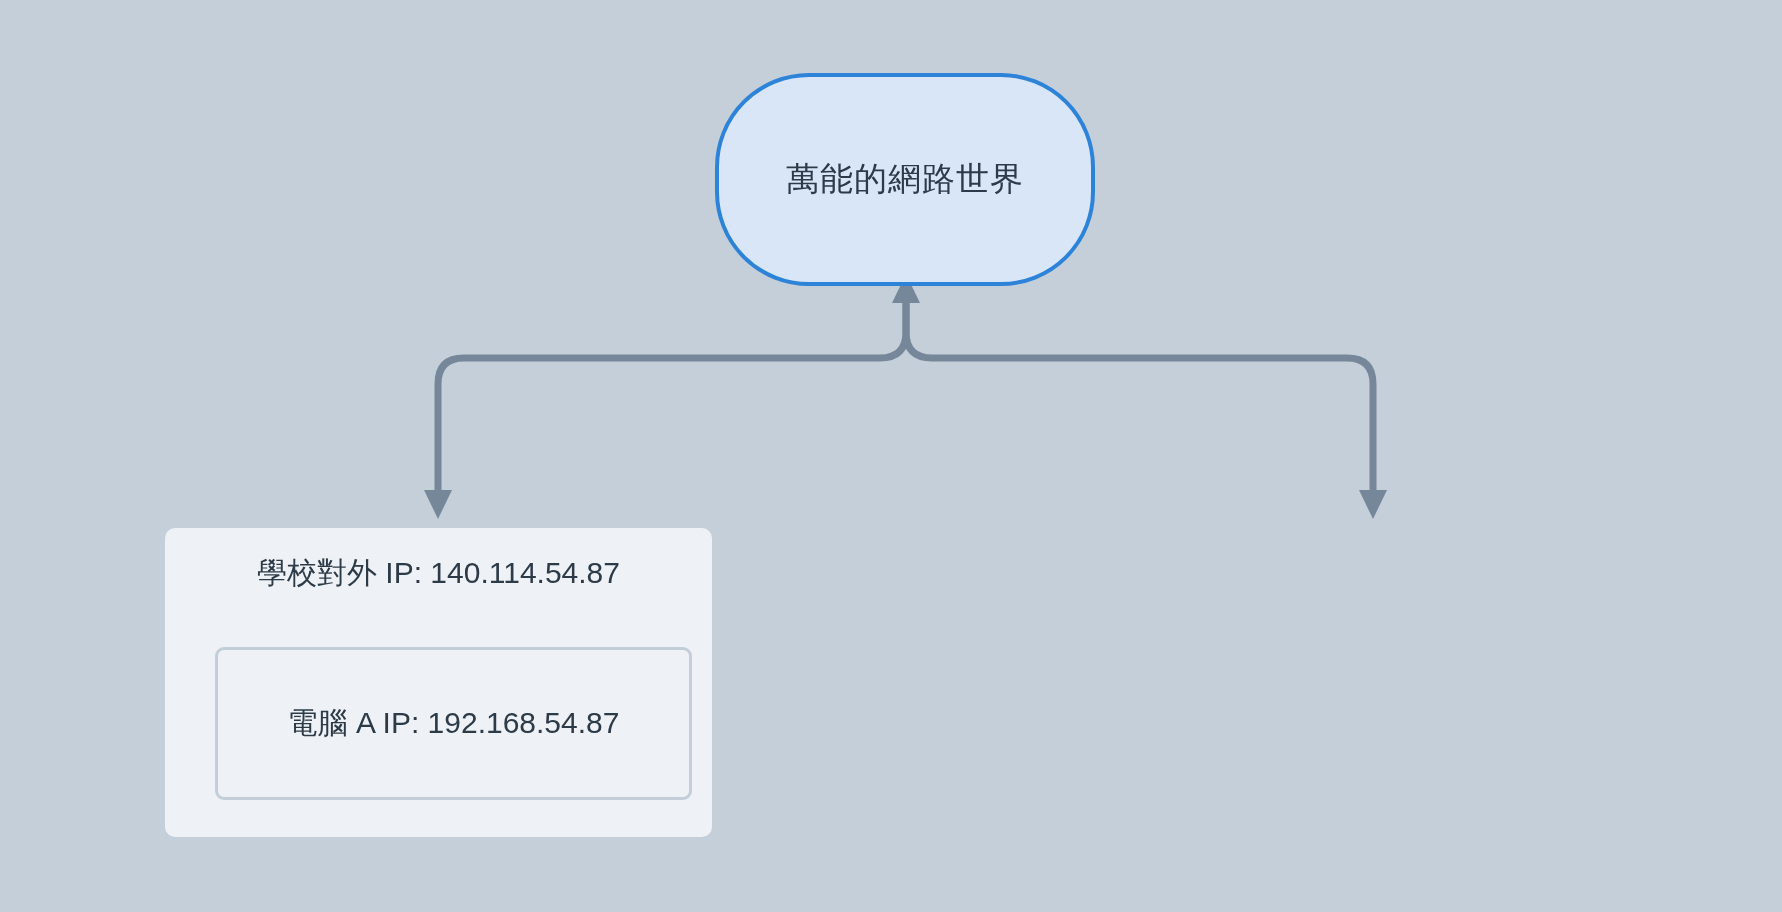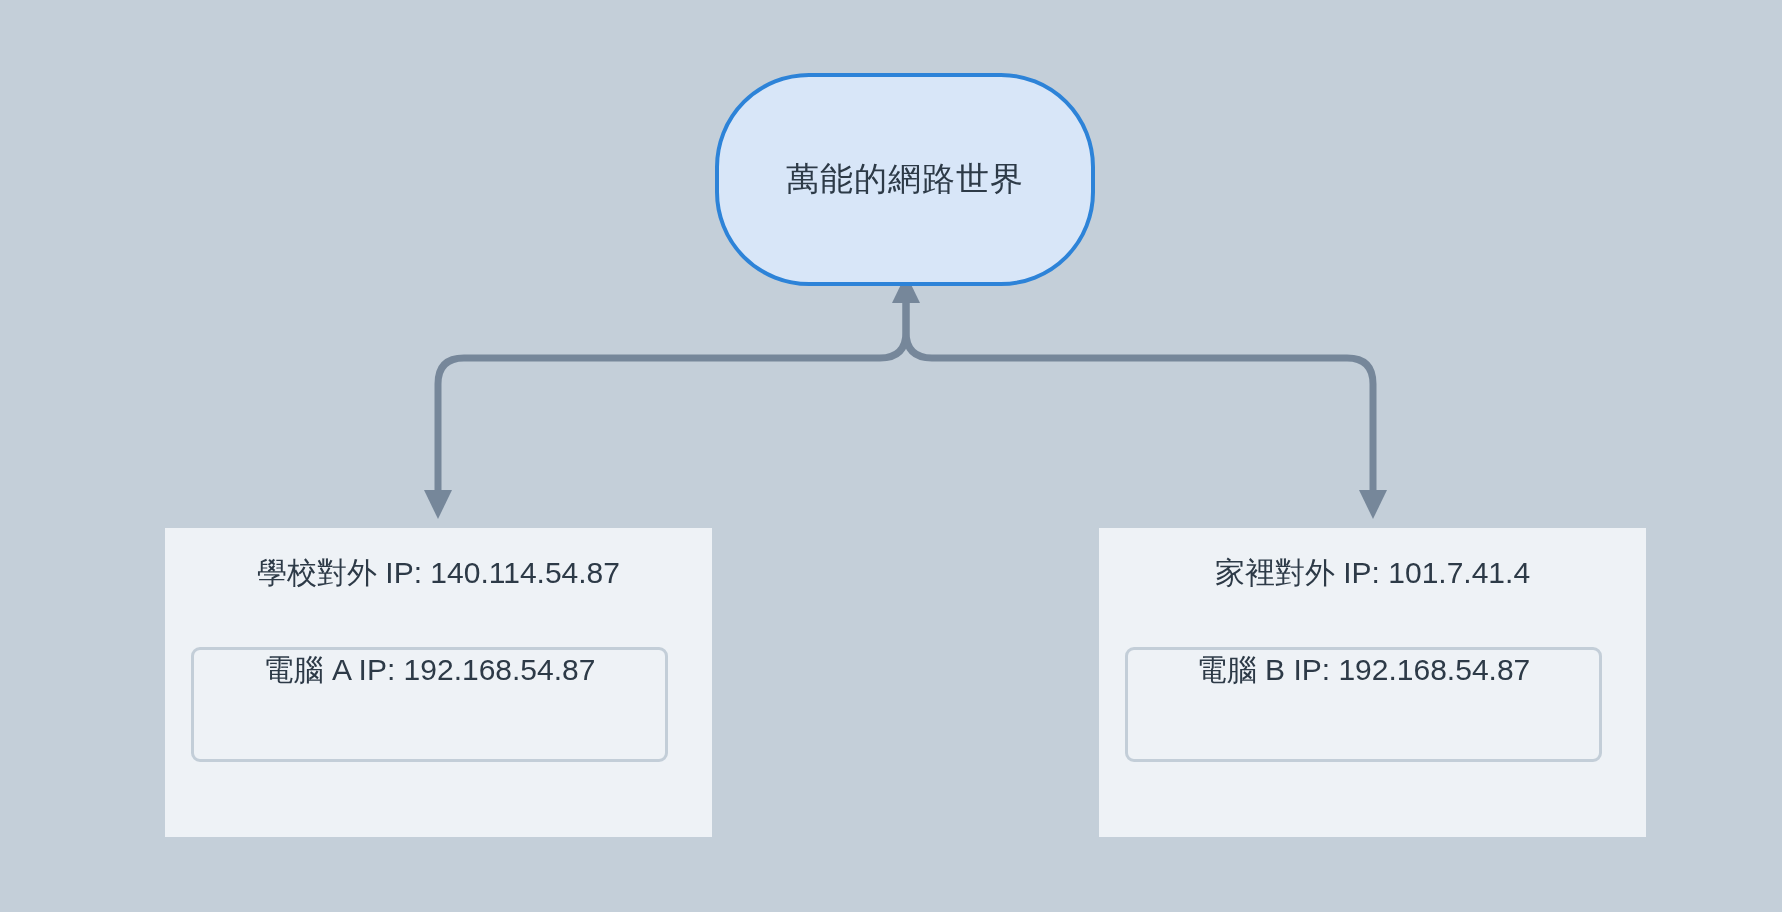--- a/index.html
+++ b/index.html
@@ -31,35 +31,35 @@
     position:absolute; left:715px; top:73px; width:380px; height:213px;
     background: var(--pill-fill);
     border: 4px solid var(--pill-border);
     border-radius: 94px;
     display:flex; align-items:center; justify-content:center;
     font-size: 33px; font-weight: 500; letter-spacing: 1px;
   }
   .site-box{
     position:absolute; top:528px; width:547px; height:309px;
     background: var(--node-fill);
-    border-radius: 0;
+    border-radius: 10px;
   }
   .site-box.left{ left:165px; }
   .site-box.right{ left:1099px; }
   .site-title{
     position:absolute; top:28px; left:0; width:100%;
     text-align:center; font-size:30px; font-weight:500; line-height:34px;
     white-space:nowrap;
   }
   .inner-box{
-    position:absolute; left:26px; top:119px; width:477px; height:115px;
+    position:absolute; left:50px; top:119px; width:477px; height:153px;
     background: var(--node-fill);
     border: 3px solid var(--inner-border);
     border-radius: 9px;
-    display:flex; justify-content:center;
+    display:flex; align-items:center; justify-content:center;
     font-size:30px; font-weight:500; white-space:nowrap;
   }
 </style>
 </head>
 <body>
 
 <div class="canvas">
 
   <svg class="connectors" viewBox="0 0 1782 912" xmlns="http://www.w3.org/2000/svg">
     <g stroke="#76879a" stroke-width="7" fill="none">
@@ -77,20 +77,14 @@
     <span>萬能的網路世界</span>
   </div>
 
   <div class="site-box left">
     <div class="site-title">學校對外 IP: 140.114.54.87</div>
     <div class="inner-box">
       <span>電腦 A IP: 192.168.54.87</span>
     </div>
   </div>
 
-  <div class="site-box right">
-    <div class="site-title">家裡對外 IP: 101.7.41.4</div>
-    <div class="inner-box">
-      <span>電腦 B IP: 192.168.54.87</span>
-    </div>
-  </div>
 
 </div>
 
 </body></html>

